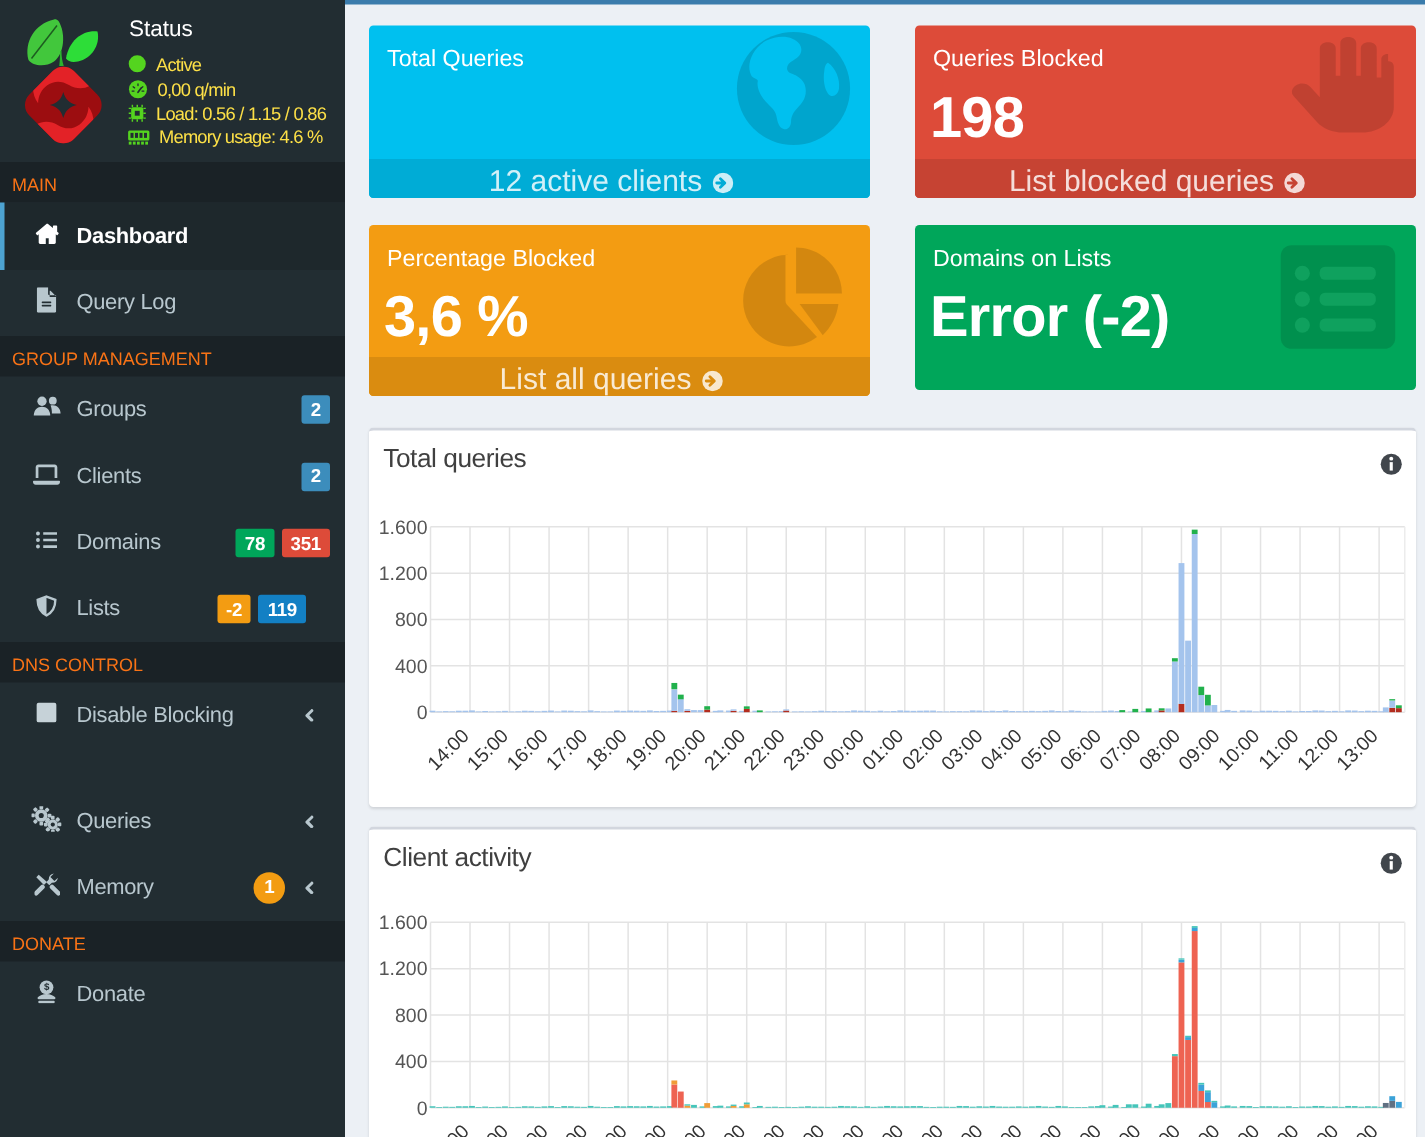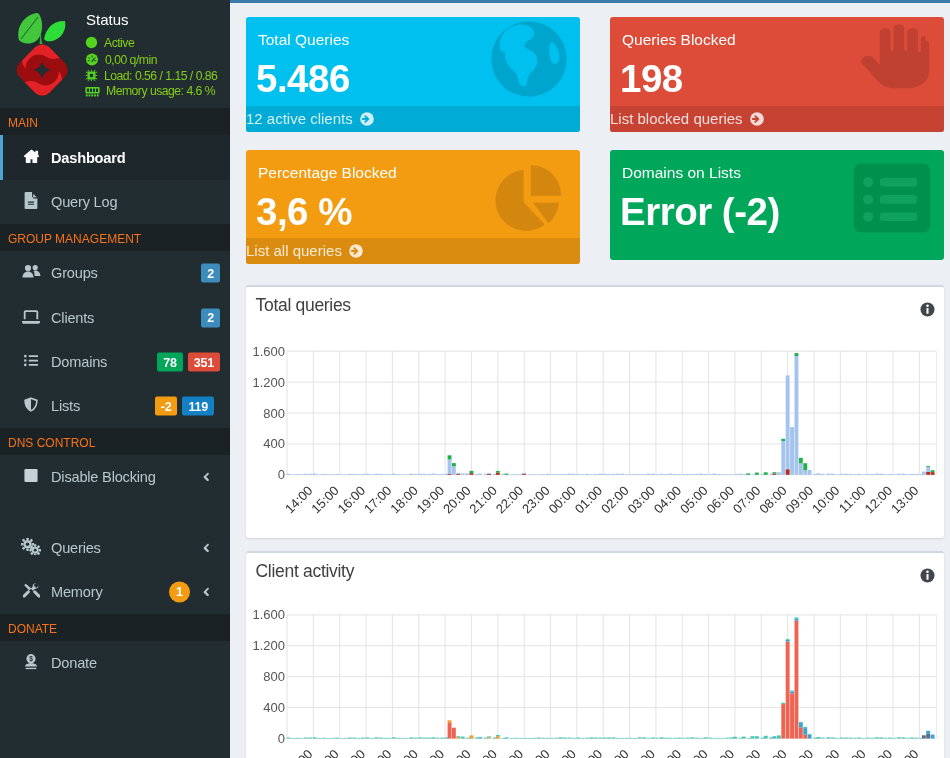--- a/index.html
+++ b/index.html
@@ -1,34 +1,34 @@
 <!DOCTYPE html>
 <html><head><meta charset="utf-8"><style>
 *{margin:0;padding:0;box-sizing:border-box}
 body{width:950px;height:758px;overflow:hidden;position:relative;background:#ecf0f5;font-family:"Liberation Sans",sans-serif}
 .topbar{position:absolute;left:230px;top:0;width:720px;height:3px;background:#3b7cac}
 .sidebar{position:absolute;left:0;top:0;width:230px;height:758px;background:#222d32}
 .status-t{position:absolute;left:86px;top:11px;color:#fff;font-size:15px;font-weight:normal}
-.srow{position:absolute;left:85px;color:#84cc16;font-size:12.2px;letter-spacing:-0.5px;white-space:nowrap}
+.srow{position:absolute;left:85px;color:#fde047;font-size:12.2px;letter-spacing:-0.5px;white-space:nowrap}
 .srow svg{vertical-align:-2px;margin-right:6px}
 .mhdr{position:absolute;left:0;width:230px;background:#1a2226;color:#f97316;font-size:12px;padding-left:8px}
 .mitem{position:absolute;left:0;width:230px;color:#b8c7ce;font-size:14.6px;letter-spacing:-0.2px}
 .mitem.active{background:#1e282c;color:#fff;border-left:3px solid #4da3d1;font-weight:bold}
 .mitem.active .mt{margin-left:-3px}
 .mi{position:absolute;left:20px;top:50%;transform:translateY(-50%);width:22px;text-align:center}
 .mitem.active .mi{left:17px}
 .mt{position:absolute;left:51px;top:50%;transform:translateY(-50%)}
 .br{position:absolute;right:10px;top:50%;transform:translateY(-50%)}
 .bdg{display:inline-block;background:#3c8dbc;color:#fff;font-size:12.5px;font-weight:bold;padding:2.5px 6px;border-radius:2px}
 .brc{position:absolute;right:40px;top:50%;transform:translateY(-50%)}
 .cbdg{display:inline-block;width:21px;height:21px;border-radius:50%;background:#f39c12;color:#fff;font-size:12.5px;font-weight:bold;text-align:center;line-height:21px}
 .card{position:absolute;border-radius:3px;color:#fff}
 .ct{position:absolute;left:12px;top:13.5px;font-size:15.5px}
 .cn{position:absolute;left:10px;top:39.5px;font-weight:bold;white-space:nowrap;letter-spacing:-0.5px}
-.cf{position:absolute;left:0;bottom:0;width:100%;height:26px;border-radius:0 0 3px 3px;text-align:left;font-size:15px;color:rgba(255,255,255,0.82);padding:3.5px 11px 0 0}
+.cf{position:absolute;left:0;bottom:0;width:100%;height:26px;border-radius:0 0 3px 3px;text-align:center;font-size:20px;color:rgba(255,255,255,0.82);padding:3.5px 11px 0 0}
 .panel{position:absolute;background:#fff;border-top:2px solid #d2d6de;border-radius:3px;box-shadow:0 1px 2px rgba(0,0,0,0.12)}
 .ph{position:absolute;left:9.5px;top:7.5px;right:12px;font-size:17.5px;color:#404040;letter-spacing:-0.3px}
 .pinfo{position:absolute;right:-2.5px;top:6.5px}
 </style></head><body>
 <div class="sidebar">
 <svg width="62" height="95" viewBox="0 0 62 95" style="position:absolute;left:11px;top:8px">
 <path d="M25 5 C12 8 5 20 8 32 C11 36 19 37 25 33 C32 28 33 14 28 6 C27 5 26 4.7 25 5 Z" fill="#42c73c"></path>
 <path d="M10 31 L27 9" stroke="#1d5c20" stroke-width="1"></path>
 <path d="M33 31 C35 19 44 12 54 13 C56 22 50 31 41 33 C37 33.8 34.5 33 33 31 Z" fill="#2ddd38"></path>
 <path d="M30 26 C30 30 30.5 33 31.5 36 L28.5 36 C29 32 29 29 29 26 Z" fill="#2ab32d"></path>
@@ -118,21 +118,21 @@
         </svg></span>
       <span class="mt">Domains</span>
       <span class="br"><span class="bdg" style="background:#00a65a;margin-right:5px">78</span><span class="bdg" style="background:#dd4b39;margin-right:0px">351</span></span>
     </div>
     <div class="mitem" style="top:384px;height:44px">
       <span class="mi"><svg width="14" height="15" viewBox="0 0 14 15">
           <path d="M7 1.2 L12.9 3.4 C12.9 8.2 10.6 12 7 13.8 C3.4 12 1.1 8.2 1.1 3.4 Z" fill="none" stroke="#b8c7ce" stroke-width="1.6"></path>
           <path d="M7 1.2 L1.1 3.4 C1.1 8.2 3.4 12 7 13.8 Z" fill="#b8c7ce"></path>
         </svg></span>
       <span class="mt">Lists</span>
-      <span class="br"><span class="bdg" style="background:#f39c12;margin-right:5px">-2</span><span class="bdg" style="background:#1380c4;margin-right:6px">119</span></span>
+      <span class="br"><span class="bdg" style="background:#f39c12;margin-right:5px">-2</span><span class="bdg" style="background:#1380c4;margin-right:16px">119</span></span>
     </div>
     <div class="mhdr" style="top:428px;height:27px;line-height:31px">DNS CONTROL</div>
     <div class="mitem" style="top:455px;height:44px">
       <span class="mi"><svg width="14" height="14" viewBox="0 0 512 512">
           <rect x="16" y="16" width="480" height="480" rx="48" fill="#c6d2d8"></rect>
         </svg></span>
       <span class="mt">Disable Blocking</span>
       <svg width="9" height="14" viewBox="0 0 256 512" style="position:absolute;right:20px;top:50%;margin-top:-7px">
         <path fill="#b8c7ce" d="M203 442 57 296c-12-12-12-32 0-45L203 105c12-12 32-12 45 0l10 10c12 12 12 32 0 45L154 264l104 104c12 12 12 32 0 45l-10 10c-13 12-33 12-45 0z" transform="scale(0.9) translate(15,15)"></path>
       </svg>
@@ -194,21 +194,20 @@
     </div>
 </div>
 <div class="topbar"></div>
 <div class="card" style="left:246px;top:17px;width:334px;height:115px;background:#00c0ef">
 <svg width="82" height="82" viewBox="0 0 100 100" style="position:absolute;right:10px;top:1px">
       <circle cx="50" cy="50" r="46" fill="#000" opacity="0.14"></circle>
       <path d="M16 40 C11 32 16 17 28 11 C38 6 50 7 55 14 C58 19 56 24 50 27 C46 29 44 32 45 35 C46 38 50 38 53 40 C58 43 60 47 60 52 C60 58 57 62 53 66 C50 69 48 73 48 77 C48 81 45 84 42 83 C38 82 37 77 36 72 C35 67 30 64 26 59 C22 54 20 48 21 44 C21 42 18 42 16 40 Z" fill="#00c0ef"></path>
       <path d="M78 29 C84 33 88 42 87 50 C86 56 81 58 78 54 C75 50 74 42 75 36 C75.5 32 76 30 78 29 Z" fill="#00c0ef"></path>
     </svg>
 <div class="ct">Total Queries</div>
-<div class="cn" style="font-size:38.5px">5.486</div>
 <div class="cf" style="background:#00acd6">12 active clients<svg width="14" height="14" viewBox="0 0 16 16" style="vertical-align:-2px;margin-left:7px">
         <circle cx="8" cy="8" r="7.8" fill="#fff" opacity="0.8"></circle>
         <path d="M3.2 8 h5.5 M6 4.7 L9.4 8 L6 11.3" stroke="#00acd6" stroke-width="2.1" fill="none" stroke-linecap="round" stroke-linejoin="round"></path>
       </svg></div>
 </div>
 <div class="card" style="left:610px;top:17px;width:334px;height:115px;background:#dd4b39">
 <svg width="85" height="77" viewBox="0 0 448 512" preserveAspectRatio="none" style="position:absolute;right:11px;top:7px">
       <path fill="#000" opacity="0.13" d="M408 80c-9-1-24 5-24 24l0 80-16 0 0-128c0-22-17-28-28-28s-28 6-28 28l0 120-16 0 0-144c0-22-17-28-28-28s-28 6-28 28l0 144-16 0 0-120c0-22-17-28-28-28s-28 6-28 28l0 216-33-46c-12-16-34-20-50-8s-20 34-8 50l80 112c21 30 56 48 93 48l66 0c62 0 112-50 112-112l0-180c0-19-12-24-20-24z"></path>
     </svg>
 <div class="ct">Queries Blocked</div>

